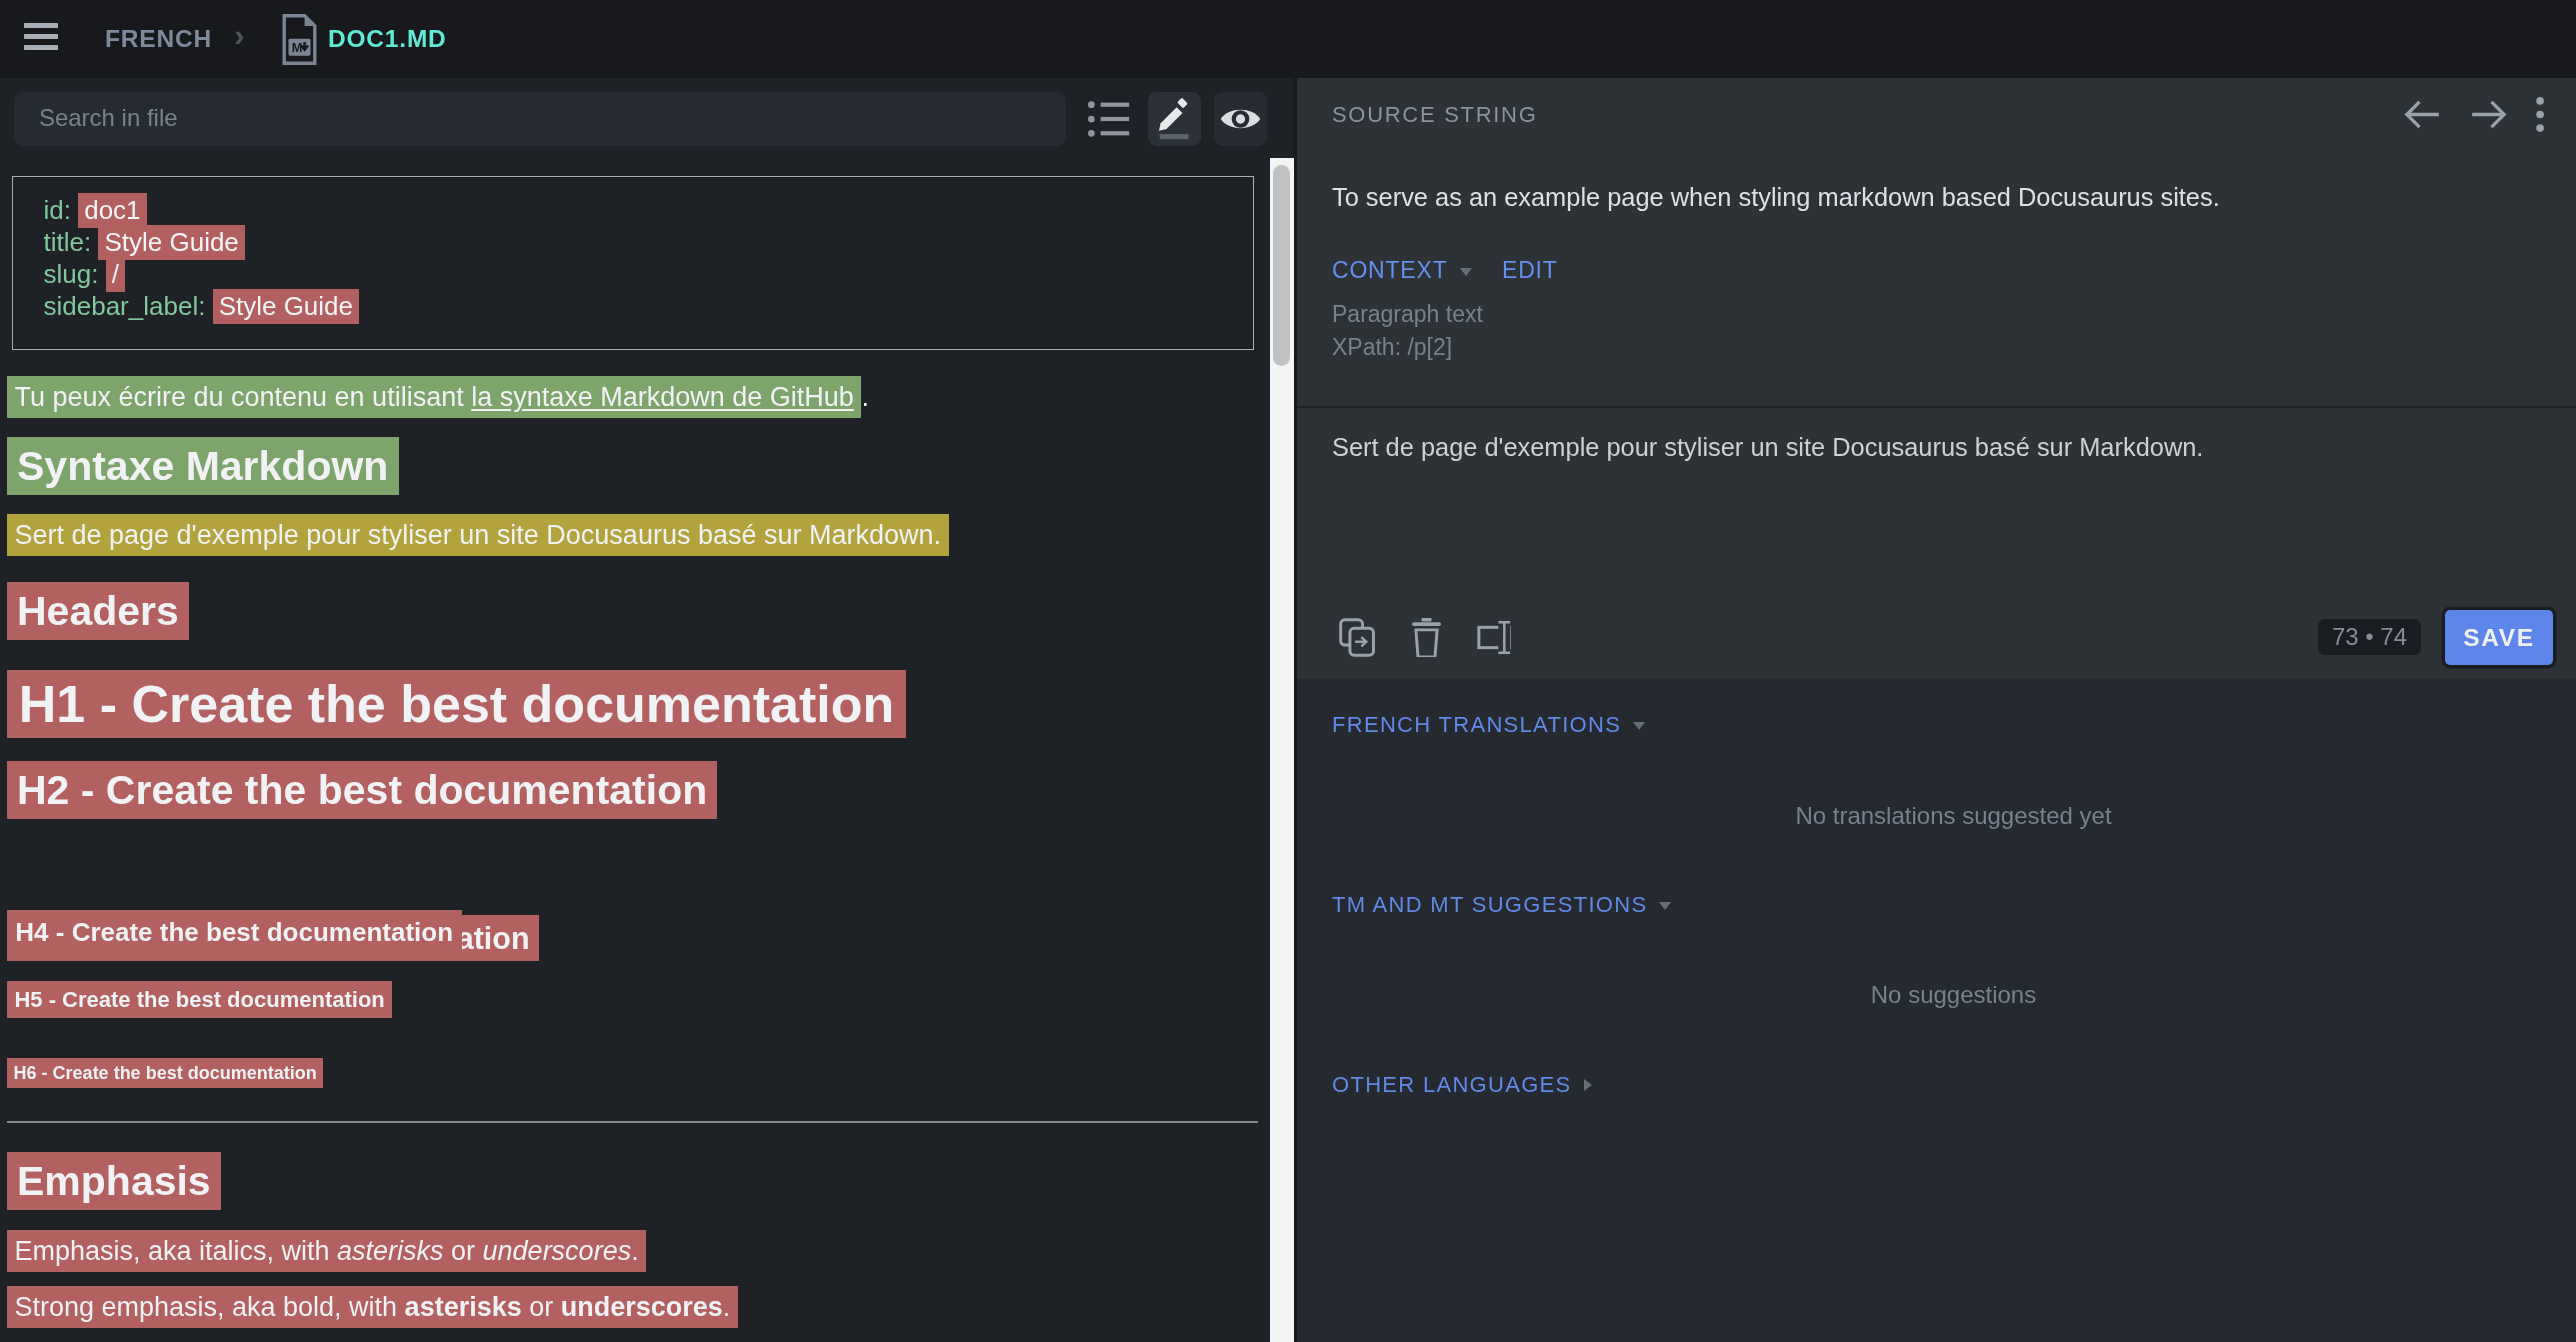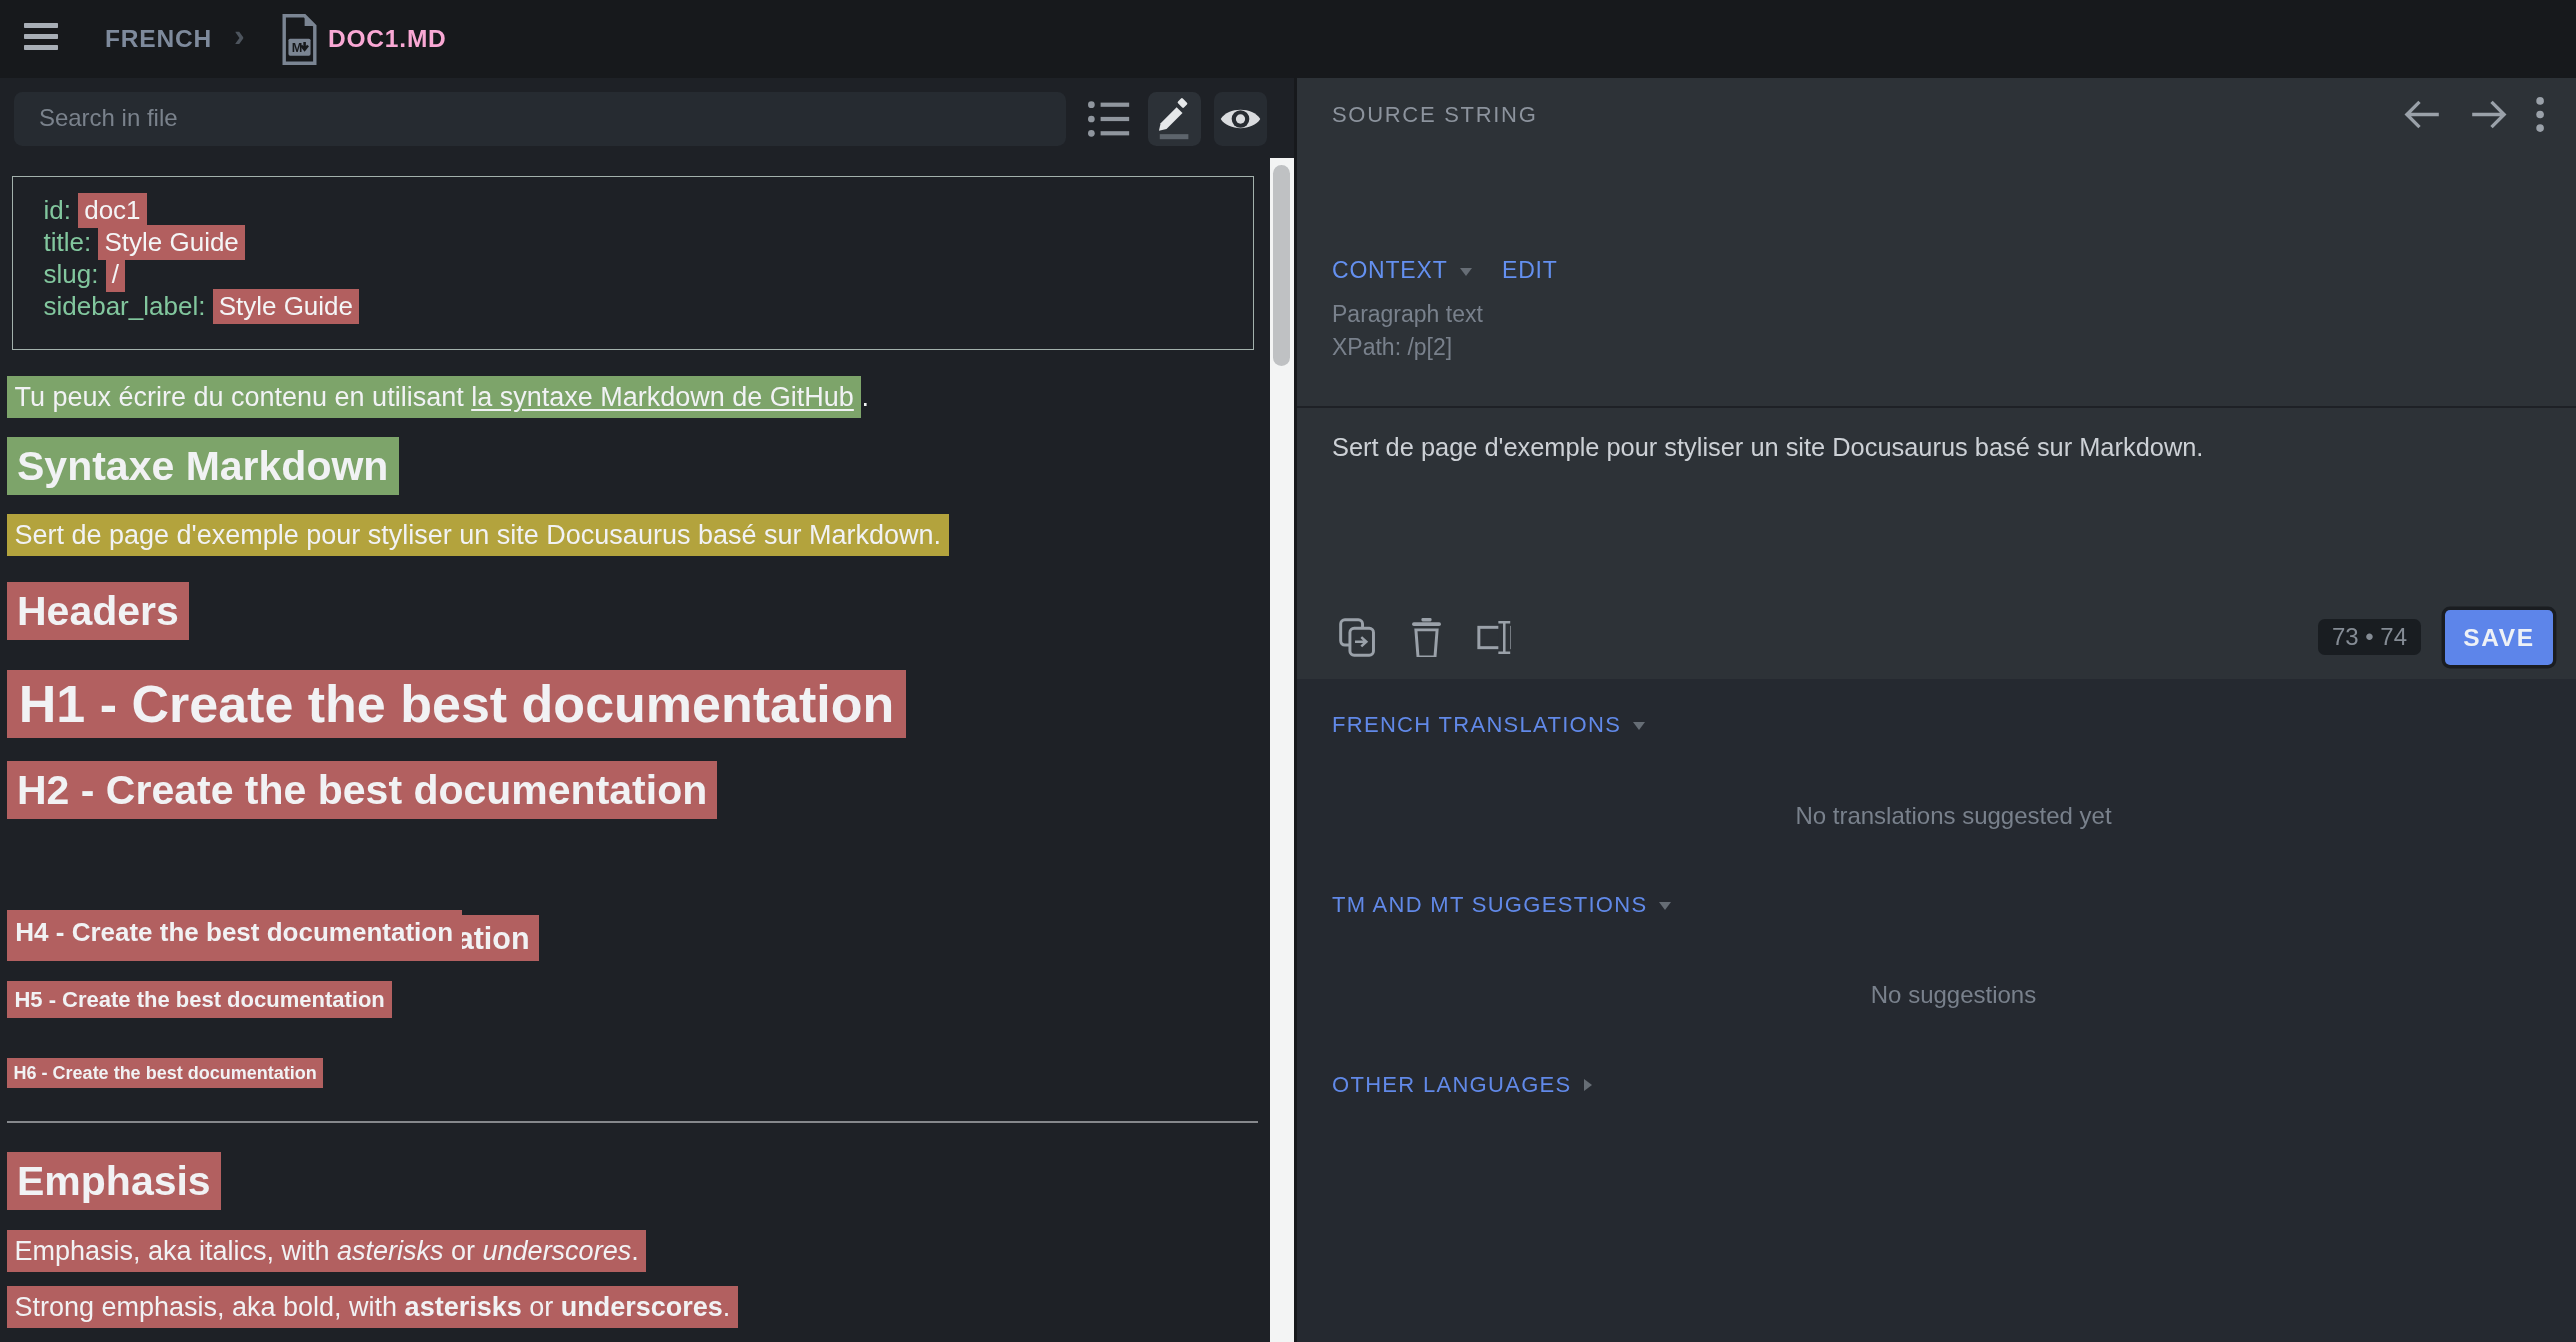--- a/index.html
+++ b/index.html
@@ -6,21 +6,21 @@
   body { width:2576px; height:1342px; overflow:hidden; background:#1e2126; font-family:"Liberation Sans", sans-serif; }
   .root { position:relative; width:2576px; height:1342px; }
 
   
   .topbar { position:absolute; left:0; top:0; width:2576px; height:78px; background:#17191c;padding-left:8px; }
   .hamburger { position:absolute; left:24px; top:23px; width:34px; height:32px; cursor:pointer; }
   .hamburger div { height:5.1px; background:#a8aeb6; border-radius:0.8px; margin-bottom:6px; }
   .crumb-project { position:absolute; left:105px; top:24px; font-size:24.5px; font-weight:bold; color:#7e8a9c; letter-spacing:0.8px; line-height:30.5px; }
   .crumb-chevron { position:absolute; left:234px; top:17px; font-size:32px; font-weight:bold; color:#4d545d; line-height:37px; }
   .file-icon { position:absolute; left:279px; top:13.5px; }
-  .crumb-file { position:absolute; left:328px; top:24px; font-size:24.5px; font-weight:bold; color:#f9a8d4; letter-spacing:0.8px; line-height:30.5px; }
+  .crumb-file { position:absolute; left:328px; top:24px; font-size:24.5px; font-weight:bold; color:#5eead4; letter-spacing:0.8px; line-height:30.5px; }
 
   
   .left { position:absolute; left:0; top:78px; width:1270px; height:1264px; background:#1e2126; }
   .search-input { position:absolute; left:13.5px; top:13.5px; width:1052px; height:54px; background:#262b31; border-radius:8.5px; }
   .search-input span { display:block; margin:12.7px 0 0 25.4px; font-size:24px; color:#7a828c; }
   .list-icon { position:absolute; left:1088px; top:22px; }
   .btn-sq { position:absolute; top:13.5px; width:53px; height:54px; border-radius:8.5px; background:#272c32; }
   .btn-pencil { left:1148px; background:#2c3137; }
   .btn-eye { left:1214px; }
 
@@ -197,20 +197,21 @@
           </svg>
         <svg width="42" height="37" viewBox="0 0 50 44">
             <path d="M28 7 L43 22 L28 37 M43 22 H5" stroke="#9aa1a9" stroke-width="4" fill="none"></path>
           </svg>
         <svg width="10.2" height="39" viewBox="0 0 12 46">
             <circle cx="6" cy="7" r="4.5" fill="#9aa1a9"></circle>
             <circle cx="6" cy="23" r="4.5" fill="#9aa1a9"></circle>
             <circle cx="6" cy="39" r="4.5" fill="#9aa1a9"></circle>
           </svg>
       </div>
+      <div class="src-text">To serve as an example page when styling markdown based Docusaurus sites.</div>
       <div class="ctx-row">
         <span>CONTEXT</span><span class="tri-down"></span><span class="edit-link">EDIT</span>
       </div>
       <div class="ctx-meta1">Paragraph text</div>
       <div class="ctx-meta2">XPath: /p[2]</div>
       <div class="rt-divider"></div>
       <div class="trans-text">Sert de page d'exemple pour styliser un site Docusaurus basé sur Markdown.</div>
 
       <div class="tool-row">
         <svg width="37" height="39" viewBox="0 0 44 46">

